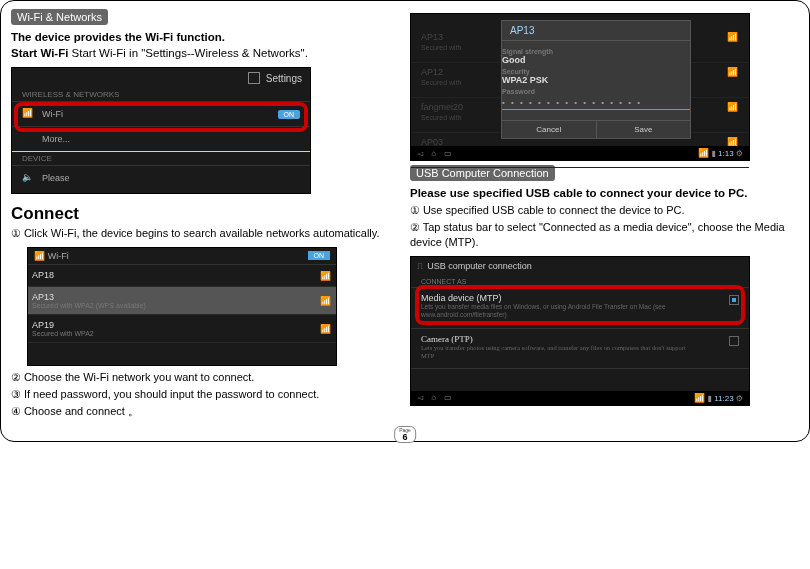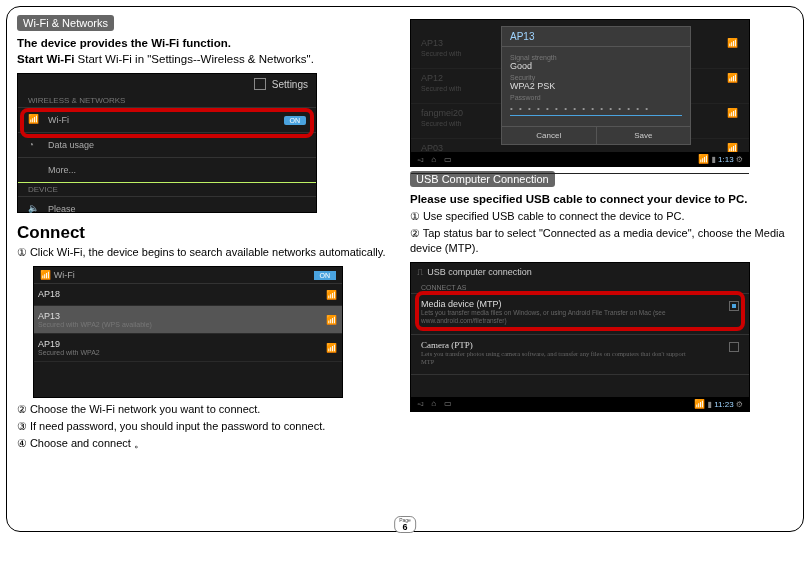--- a/index.html
+++ b/index.html
@@ -7,22 +7,21 @@
     font-family: Arial, Helvetica, sans-serif;
     background: #fff;
     width: 810px;
     height: 569px;
     position: relative;
     overflow: hidden;
   }
   .page {
     border: 1.5px solid #000;
     border-radius: 14px;
-    margin: 6px;
-    height: 526px;
+    height: 442px;
     padding: 8px 10px 20px 10px;
     display: flex;
     gap: 10px;
     position: relative;
   }
   .col { flex: 1; display: flex; flex-direction: column; }
   .section-tag {
     display: inline-block;
     background: #666;
     color: #fff;
@@ -70,21 +69,21 @@
   .ss2 .ap .name { color:#ddd; font-size:9px; }
   .ss2 .ap .sec { color:#777; font-size:7px; }
   .ss2 .wifi-ico { color:#888; font-size:10px; align-self:center; }
 
   
   .ss3 { height: 148px; width: 340px; }
   .ss3 .bg-list { position:absolute; top:0; left:0; right:0; bottom:0; padding-top:14px; }
   .ss3 .bg-row { display:flex; justify-content:space-between; padding:4px 10px 10px 10px; color:#444; font-size:9px; border-bottom:1px solid #222;}
   .ss3 .dialog { position:absolute; top:6px; left:90px; width:190px; background:#3a3a3a; border:1px solid #555; }
   .ss3 .dlg-title { color:#9fd4ff; font-size:10px; padding:4px 8px; border-bottom:1px solid #555; }
-  .ss3 .dlg-body { padding:4px 8px; }
+  .ss3 .dlg-body { padding:4px 0;font-weight:bold; }
   .ss3 .dlg-label { color:#777; font-size:7px; margin-top:3px; }
   .ss3 .dlg-val { color:#ddd; font-size:9px; }
   .ss3 .pwline { border-bottom:1px solid #4aa3df; height:12px; margin:3px 0 6px 0; letter-spacing:2px; color:#999; font-size:8px;}
   .ss3 .dlg-buttons { display:flex; border-top:1px solid #555; }
   .ss3 .dlg-buttons div { flex:1; text-align:center; padding:4px 0; font-size:8px; color:#ccc; border-right:1px solid #555; }
   .ss3 .dlg-buttons div:last-child { border-right:none; }
   .ss3 .navbar, .ss4 .navbar { position:absolute; bottom:0; left:0; right:0; height:14px; background:#000; display:flex; align-items:center; justify-content:space-between; padding:0 6px; font-size:8px; color:#888;}
   .nav-icons span { margin-right:8px; }
 
   
@@ -138,24 +137,20 @@
     <div class="screenshot ss1">
       <div class="title-row">
           <span>Settings</span>
         </div>
       <div class="category">WIRELESS &amp; NETWORKS</div>
       <div class="row">
         <span class="icon wifi-glyph"></span>
         <span>Wi-Fi</span>
         <span class="toggle">ON</span>
       </div>
-      <div class="row">
-        <span class="icon data-glyph"></span>
-        <span>Data usage</span>
-      </div>
       <div class="row last">
         <span class="icon"></span>
         <span>More...</span>
       </div>
       <div class="category">DEVICE</div>
       <div class="row">
         <span class="icon sound-glyph"></span>
         <span>Please</span>
       </div>
       <div class="red-box red1"></div>

